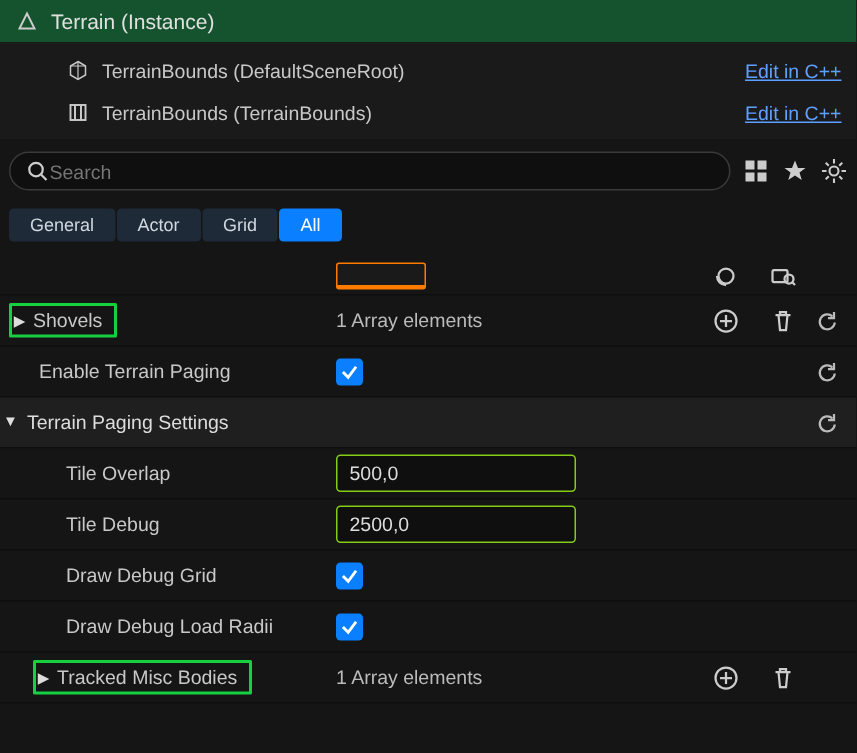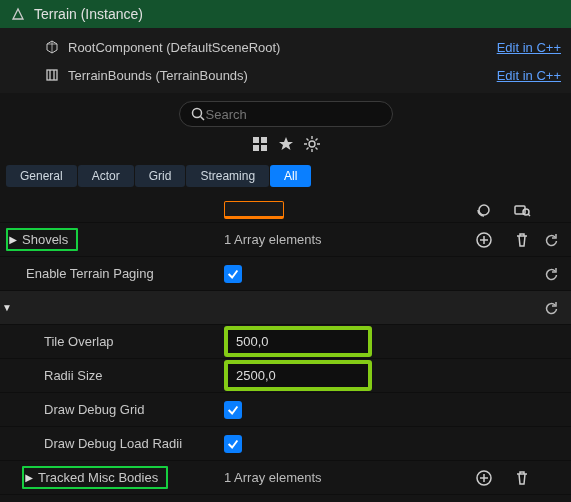--- a/index.html
+++ b/index.html
@@ -6,21 +6,21 @@
 body { background: #151515; color: #c8c8c8; font-size: 13px; width: 571px; height: 502px; overflow: hidden; }
 
 .header { background: #14532d; border-bottom: 1px solid #1a1a1a; padding: 6px 10px; display: flex; align-items: center; gap: 8px; }
 .header .title { color: #e0e0e0; font-size: 14px; }
 
 .tree { background: #1a1a1a; padding: 4px 0; }
 .tree-row { display: flex; align-items: center; padding: 6px 10px 6px 44px; justify-content: space-between; }
 .tree-row .left { display: flex; align-items: center; gap: 8px; }
 .edit-link { color: #5da0ff; text-decoration: underline; cursor: pointer; font-size: 13px; }
 
-.search-bar { display: flex; align-items: center; padding: 8px 6px; gap: 8px; flex-direction: column; }
+.search-bar { display: flex; align-items: center; padding: 8px 6px; gap: 8px; }
 .search-wrap { flex: 1; display: flex; align-items: center; background: #0f0f0f; border: 1px solid #3a3a3a; border-radius: 16px; padding: 4px 10px; }
 .search-wrap input { flex: 1; background: transparent; border: none; color: #888; font-size: 13px; outline: none; }
 .tool-icons { display: flex; gap: 8px; align-items: center; }
 
 .filter-tabs { display: flex; gap: 1px; padding: 4px 6px 10px 6px; }
 .tab { background: #1f2a38; color: #cfd8e0; padding: 4px 14px; border-radius: 3px; font-size: 12px; cursor: pointer; border: none; }
 .tab.active { background: #0a7fff; color: #fff; }
 
 .props { }
 .prop-row { display: flex; align-items: center; min-height: 34px; border-bottom: 1px solid #0e0e0e; }
@@ -31,21 +31,21 @@
 
 .arrow { width: 10px; display: inline-flex; justify-content: center; color: #ddd; font-size: 10px; cursor: pointer; }
 .section-header { background: #1f1f1f; }
 .section-header .prop-label { font-weight: 500; color: #ddd; }
 
 .hl-green { border: 2px solid #16d040; border-radius: 1px; padding: 0px 4px 0px 0px; margin-left: -2px; display: inline-flex; align-items: center; }
 
 .checkbox { width: 18px; height: 18px; border-radius: 3px; background: #0a7fff; display: flex; align-items: center; justify-content: center; cursor: pointer; }
 .checkbox svg { width: 14px; height: 14px; }
 
-.numfield { background: #0f0f0f; border: 4px solid #84cc16; border-radius: 3px; padding: 4px 8px; color: #ddd; width: 148px; font-size: 13px; }
+.numfield { background: #0f0f0f; border: 1px solid #84cc16; border-radius: 3px; padding: 4px 8px; color: #ddd; width: 160px; font-size: 13px; }
 
 .array-text { color: #bbb; font-size: 13px; }
 .icon-btn { color: #ccc; cursor: pointer; display: inline-flex; }
 
 .swatch-strip { width:60px; height:18px; background:#1a1a1a; border:1px solid #ff7b00; border-bottom-width:3px; border-radius:2px; }
 
 svg { display: block; }
 </style>
 </head>
 <body>
@@ -61,21 +61,21 @@
 
 <div class="tree">
   <div class="tree-row">
     <div class="left">
       <span>
         <svg width="16" height="16" viewBox="0 0 16 16" fill="#c8c8c8">
             <path d="M8 2 L13 5 L13 11 L8 14 L3 11 L3 5 Z" stroke="#c8c8c8" stroke-width="1" fill="none"></path>
             <path d="M8 2 L8 14 M3 5 L13 5" stroke="#c8c8c8" stroke-width="0.8"></path>
           </svg>
       </span>
-      <span>RootComponent (DefaultSceneRoot)</span>
+      <span>TerrainBounds (DefaultSceneRoot)</span>
     </div>
     <span class="edit-link">Edit in C++</span>
   </div>
   <div class="tree-row">
     <div class="left">
       <span>
         <svg width="16" height="16" viewBox="0 0 16 16" fill="none" stroke="#c8c8c8" stroke-width="1.3">
             <rect x="3" y="3" width="10" height="10"></rect>
             <path d="M6 3 L6 13 M10 3 L10 13"></path>
           </svg>
@@ -116,21 +116,20 @@
           <path d="M9 1v3M9 14v3M1 9h3M14 9h3M3.5 3.5l2 2M12.5 12.5l2 2M14.5 3.5l-2 2M5.5 12.5l-2 2"></path>
         </svg>
     </span>
   </div>
 </div>
 
 <div class="filter-tabs">
   <button class="tab">General</button>
   <button class="tab">Actor</button>
   <button class="tab">Grid</button>
-  <button class="tab">Streaming</button>
   <button class="tab active">All</button>
 </div>
 
 <div class="props">
 
   <div class="prop-row" style="min-height:26px;">
     <div class="prop-label"></div>
     <div class="prop-value">
       <div class="swatch-strip"></div>
       <div style="flex:1"></div>
@@ -202,20 +201,21 @@
             <path d="M12 5a5 5 0 1 0 1.5 4"></path>
             <path d="M13 2v4h-4"></path>
           </svg>
       </span>
     </div>
   </div>
 
   <div class="prop-row section-header">
     <div class="prop-label" style="padding-left:2px;">
       <span class="arrow">▼</span>
+      <span style="margin-left:4px;">Terrain Paging Settings</span>
     </div>
     <div class="prop-value"></div>
     <div class="prop-reset">
       <span class="icon-btn">
         <svg width="16" height="16" viewBox="0 0 16 16" fill="none" stroke="#bbb" stroke-width="1.5">
             <path d="M12 5a5 5 0 1 0 1.5 4"></path>
             <path d="M13 2v4h-4"></path>
           </svg>
       </span>
     </div>
@@ -228,21 +228,21 @@
     </div>
     <div class="prop-value">
       <input class="numfield" value="500,0" style="">
     </div>
     <div class="prop-reset"></div>
   </div>
 
   <div class="prop-row">
     <div class="prop-label">
         <span class="pad" style="width:34px;"></span>
-      <span>Radii Size</span>
+      <span>Tile Debug</span>
     </div>
     <div class="prop-value">
       <input class="numfield" value="2500,0" style="">
     </div>
     <div class="prop-reset"></div>
   </div>
 
   <div class="prop-row">
     <div class="prop-label">
         <span class="pad" style="width:34px;"></span>

